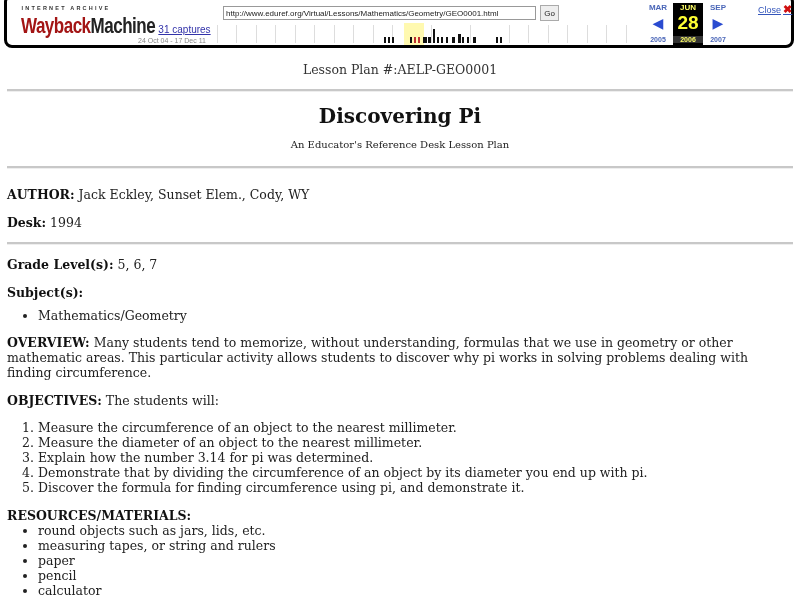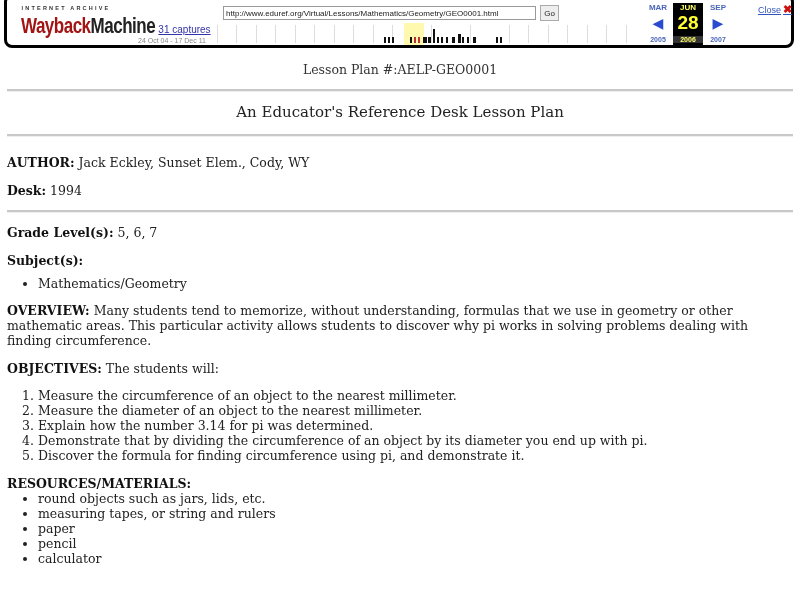--- a/index.html
+++ b/index.html
@@ -50,21 +50,21 @@
   .wb-help { position: absolute; left: 801px; top: 33px; font-size: 9px;
              color: #3355bb; text-decoration: underline; }
   .wb-help .q { color: #3aa0c8; font-weight: bold; text-decoration: none; margin-left: 2px; font-size: 10px; }
 
   
   .doc { position: absolute; left: 7px; top: 48px; width: 786px; font-size: 12.5px; line-height: 15px; }
   .center { text-align: center; }
   .plan-no { color: #333; font-size: 12.5px; margin-top: 14px; }
   hr.rule { border: 0; border-top: 2px solid #c8c8c8; border-bottom: 1px solid #eee; margin: 0; }
   h1.title { font-size: 20px; margin: 0; font-weight: bold; color: #111; }
-  .subtitle { font-size: 15px; }
+  .subtitle { font-size: 10px; }
   .field b { color: #111; }
   p { margin: 0; }
   ul, ol { margin: 0; padding-left: 31px; }
   li { line-height: 15px; }
 </style>
 </head>
 <body>
 
 <div class="wb">
   <div class="wb-logo">
@@ -145,20 +145,23 @@
   </div>
   <div class="wb-help">
     <span>Help</span><span class="q">?</span>
   </div>
 </div>
 
 <div class="doc">
   <div class="center plan-no">Lesson Plan #:AELP-GEO0001</div>
   <hr class="rule" style="margin-top:12px">
 
+  <div class="center" style="margin-top:17px">
+    <h1 class="title">Discovering Pi</h1>
+  </div>
   <div class="center subtitle" style="margin-top:13px">An Educator's Reference Desk Lesson Plan</div>
 
   <hr class="rule" style="margin-top:14px">
 
   <p class="field" style="margin-top:18px">
     <b>AUTHOR:</b><span> Jack Eckley, Sunset Elem., Cody, WY</span>
   </p>
   <p class="field" style="margin-top:13px">
     <b>Desk:</b><span> 1994</span>
   </p>

